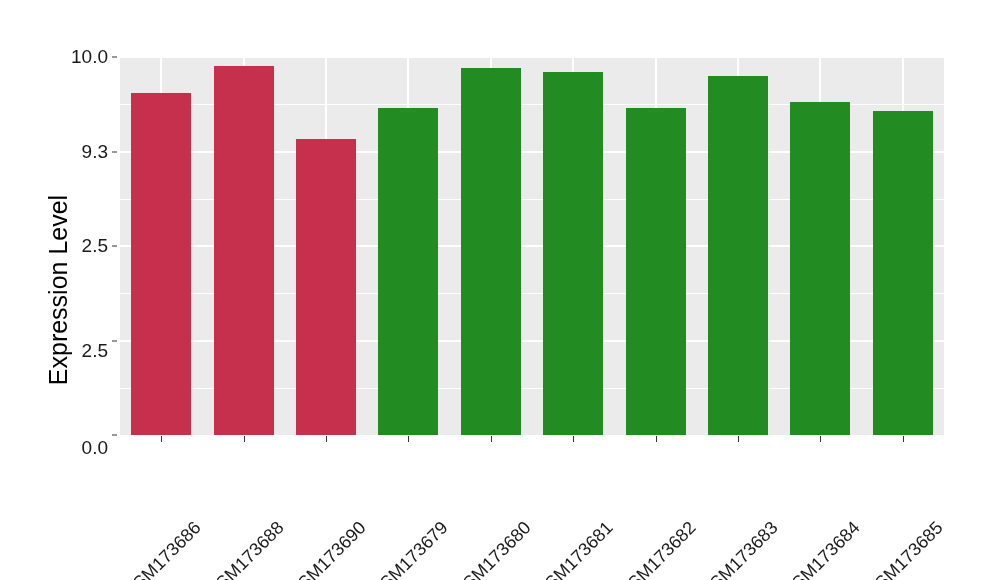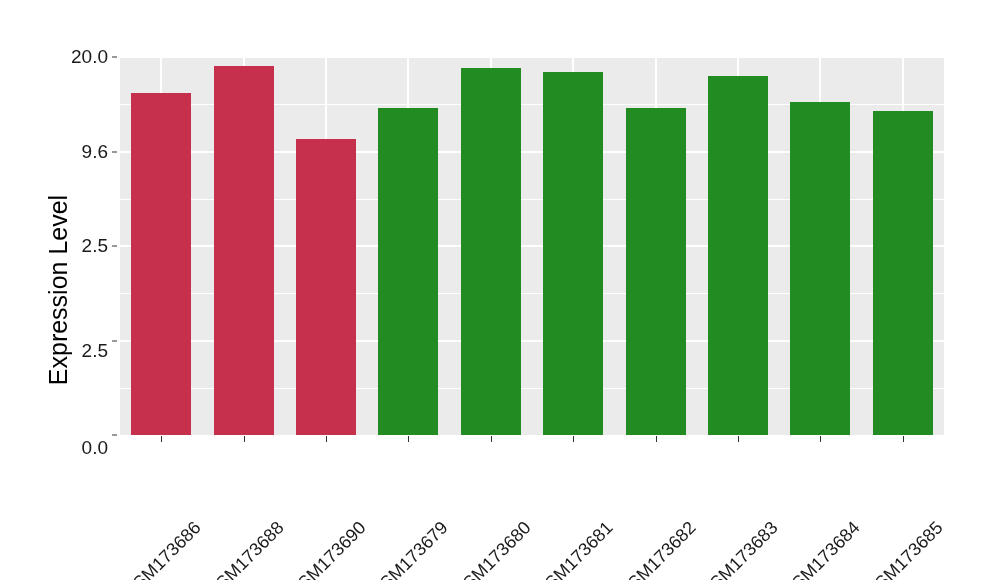--- a/index.html
+++ b/index.html
@@ -125,22 +125,22 @@
 <body>
 
 <div id="chart-root" style="background: rgb(255, 255, 255);">
 
   <div id="y-axis-title">Expression Level</div>
 
   <div id="y-axis-labels">
       <div class="y-tick-label" style="top: 448px;">0.0</div>
       <div class="y-tick-label" style="top: 351px;">2.5</div>
       <div class="y-tick-label" style="top: 246px;">2.5</div>
-      <div class="y-tick-label" style="top: 151.5px;">9.6</div>
-      <div class="y-tick-label" style="top: 57px;">20.0</div>
+      <div class="y-tick-label" style="top: 151.5px;">9.3</div>
+      <div class="y-tick-label" style="top: 57px;">10.0</div>
     </div>
 
   <div id="panel" style="background: rgb(235, 235, 235);">
       <div class="grid-minor-h" style="top: 330.75px; background: rgb(255, 255, 255);"></div>
       <div class="grid-minor-h" style="top: 236.25px; background: rgb(255, 255, 255);"></div>
       <div class="grid-minor-h" style="top: 141.75px; background: rgb(255, 255, 255);"></div>
       <div class="grid-minor-h" style="top: 47.25px; background: rgb(255, 255, 255);"></div>
       <div class="grid-major-h" style="top: 282.5px; background: rgb(255, 255, 255);"></div>
       <div class="grid-major-h" style="top: 188px; background: rgb(255, 255, 255);"></div>
       <div class="grid-major-h" style="top: 93.5px; background: rgb(255, 255, 255);"></div>

